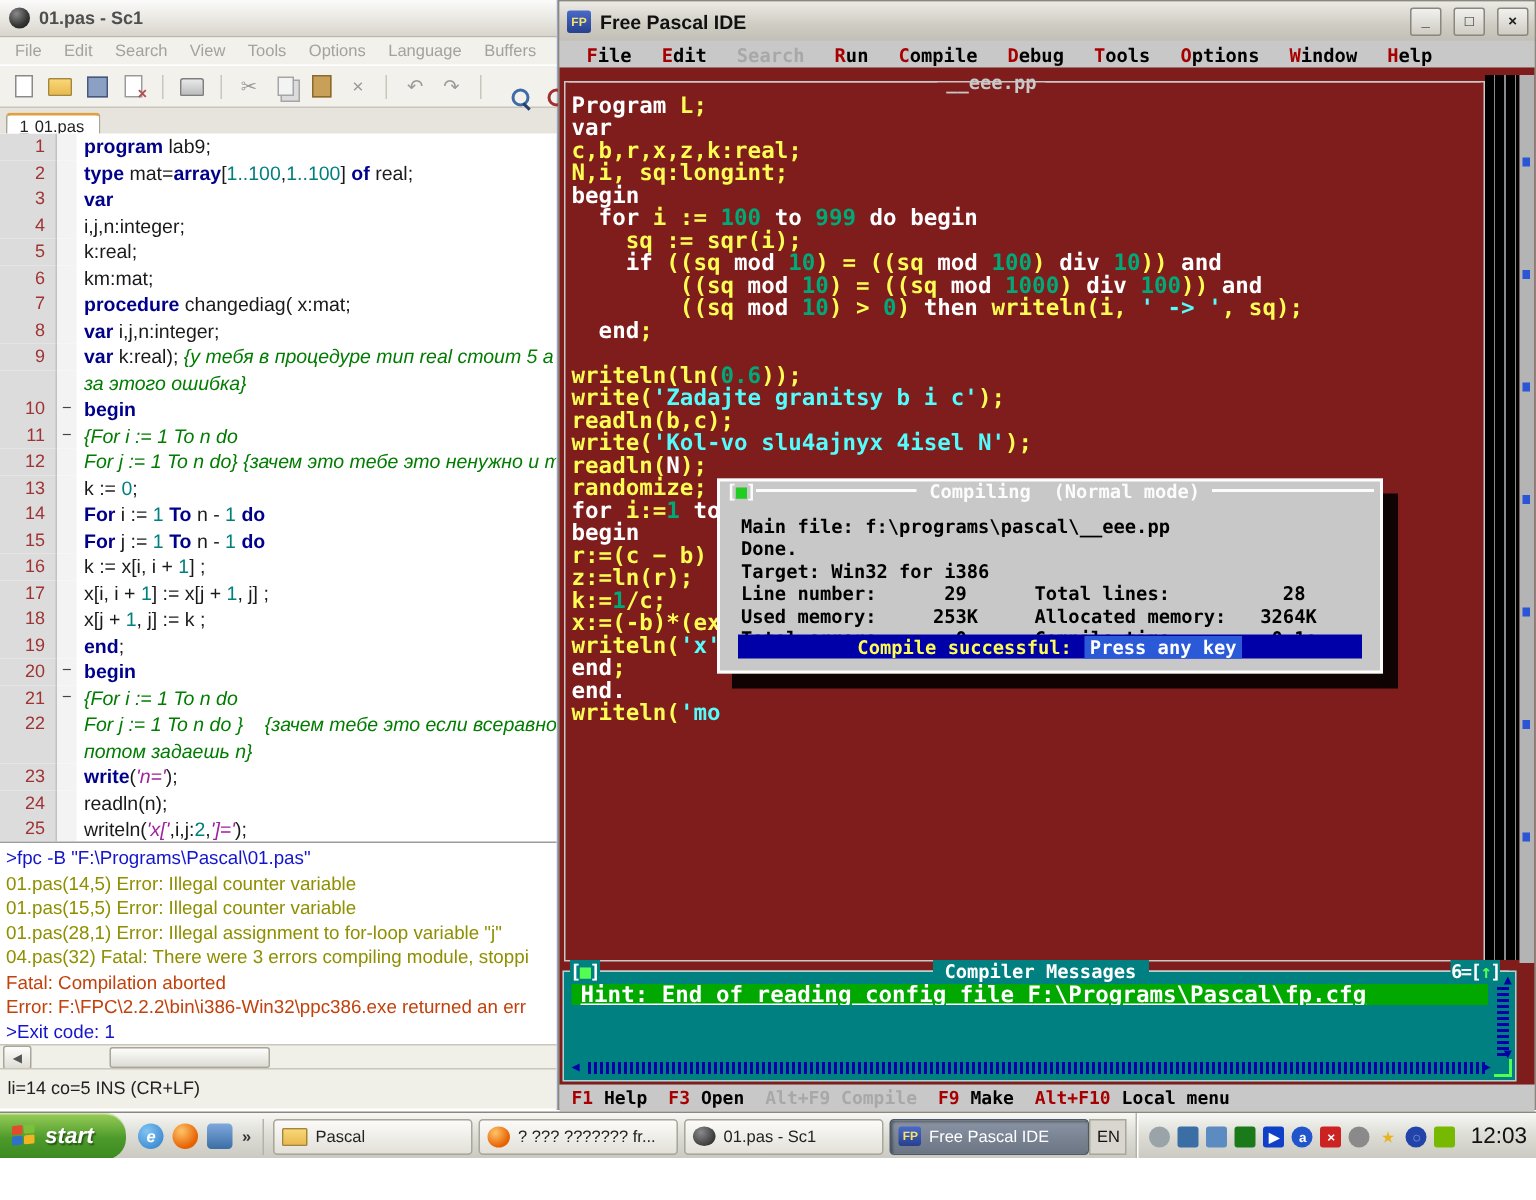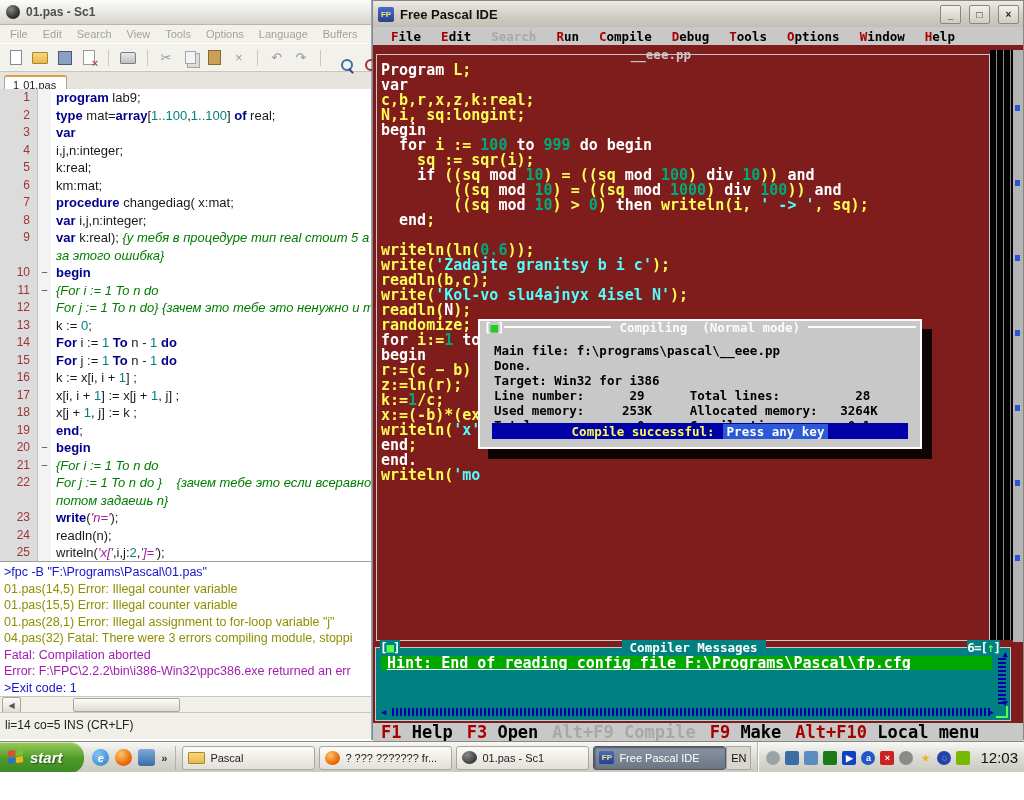--- a/index.html
+++ b/index.html
@@ -35,21 +35,21 @@
   .lc-fold{width:13px;flex:0 0 13px;text-align:center;color:#444;font-size:11px;background:#F3F3F3;}
   .lc-code{white-space:pre;overflow:hidden;padding-left:5px;color:#1A1A1A;}
   .sg-k{color:#00008B;font-weight:bold;}
   .sg-n{color:#007F7F;}
   .sg-s{color:#A020A0;font-style:italic;}
   .sg-c{color:#007C00;font-style:italic;}
   .lw-output{position:absolute;left:0;top:561px;width:371px;height:135px;border-top:1px solid #9C9C9C;background:#fff;padding:2px 0 0 4px;box-sizing:border-box;overflow:hidden;}
   .out-row{height:16.5px;line-height:16.5px;font-size:12.5px;white-space:pre;overflow:hidden;}
   .out-cmd{color:#1414CC;}
   .out-err{color:#8F8F00;}
-  .out-plain{color:#a21caf;}
+  .out-plain{color:#c2410c;}
   .lw-hscroll{position:absolute;left:0;top:696px;width:371px;height:16px;background:#F0EFE8;border-top:1px solid #C9C6BC;display:flex;align-items:center;}
   .hs-arrow{width:17px;height:14px;margin-left:2px;background:linear-gradient(#FDFDFC,#DFDDD5);border:1px solid #A9A699;border-radius:2px;font-size:8px;color:#555;display:flex;align-items:center;justify-content:center;}
   .hs-thumb{width:105px;height:12px;margin-left:52px;background:linear-gradient(#FDFDFC,#DDDBD3);border:1px solid #A9A699;border-radius:2px;}
   .lw-status{position:absolute;left:0;top:712px;width:371px;height:27px;background:#F0EFE8;border-top:1px solid #C9C6BC;font-size:12px;color:#222;padding:5px 0 0 5px;box-sizing:border-box;}
 
   
   .fpwin{position:absolute;left:372px;top:0;width:652px;height:740px;background:#BCB9AE;border:1px solid #8A887E;box-sizing:border-box;}
   .fp-title{height:26px;background:linear-gradient(#ECEAE5,#CFCCC3 60%,#C2BFB6);display:flex;align-items:center;gap:6px;padding:0 4px 0 5px;}
   .fp-appicon{width:16px;height:15px;background:linear-gradient(#4A6AC8,#27408E);border-radius:2px;color:#F5E36A;font-size:8px;font-weight:bold;display:flex;align-items:center;justify-content:center;}
   .fp-title-label{flex:1;font-size:13px;font-weight:bold;color:#111;}
@@ -100,21 +100,21 @@
   .msg-titlerow .m3{flex:0 0 6px;}
   .msg-title{padding:0 8px;background:#008080;}
   .msg-box{background:#008080;letter-spacing:-1px;}
   .msg-box i{color:#54FC54;font-style:normal;}
   .msg-hint{position:absolute;left:5px;top:8px;right:18px;height:14px;background:#00A800;color:#FFF;font-size:15px;line-height:14px;padding-left:6px;white-space:pre;overflow:hidden;text-decoration:underline;}
   .msg-vscroll{position:absolute;right:4px;top:10px;width:8px;bottom:14px;background:repeating-linear-gradient(180deg,#0000A8 0 2px,#008080 2px 4px);}
   .msg-varr{position:absolute;right:2px;color:#0000A8;font-size:9px;line-height:9px;}
   .msg-hscroll{position:absolute;left:16px;right:18px;bottom:4px;height:8px;background:repeating-linear-gradient(90deg,#0000A8 0 2px,#008080 2px 4px);}
   .msg-harr{position:absolute;bottom:3px;color:#0000A8;font-size:9px;line-height:9px;}
   .msg-corner{position:absolute;right:2px;bottom:2px;width:10px;height:10px;border-right:2px solid #54FC54;border-bottom:2px solid #54FC54;}
-  .fp-status{height:18px;background:#C8C8C8;display:flex;align-items:center;gap:4px;padding-left:8px;font-size:17px;color:#000;}
+  .fp-status{height:18px;background:#C8C8C8;display:flex;align-items:center;gap:4px;padding-left:8px;font-size:12px;color:#000;}
   .sk{margin-right:10px;}
   .sk b{color:#A80000;}
   .sk.dis,.sk.dis b{color:#A8A8A8;}
 
   
   .taskbar{position:absolute;left:0;top:741px;width:1024px;height:31px;background:linear-gradient(#F7F7F4,#DCDCD5 50%,#C9C9C1);border-top:1px solid #8A887E;display:flex;align-items:center;}
   .start-btn{width:94px;height:31px;border-radius:0 14px 14px 0;background:linear-gradient(#9ACD5A,#4C9A2A 55%,#3C8A20);display:flex;align-items:center;gap:6px;padding-left:8px;box-sizing:border-box;box-shadow:inset 0 1px 0 rgba(255,255,255,.5);}
   .start-label{color:#fff;font-size:15px;font-weight:bold;font-style:italic;text-shadow:1px 1px 1px rgba(0,0,0,.45);}
   .winflag{width:16px;height:15px;display:grid;grid-template-columns:7px 7px;grid-template-rows:6px 6px;gap:1px;transform:skewY(-6deg);}
   .winflag i{display:block;border-radius:1px;}

